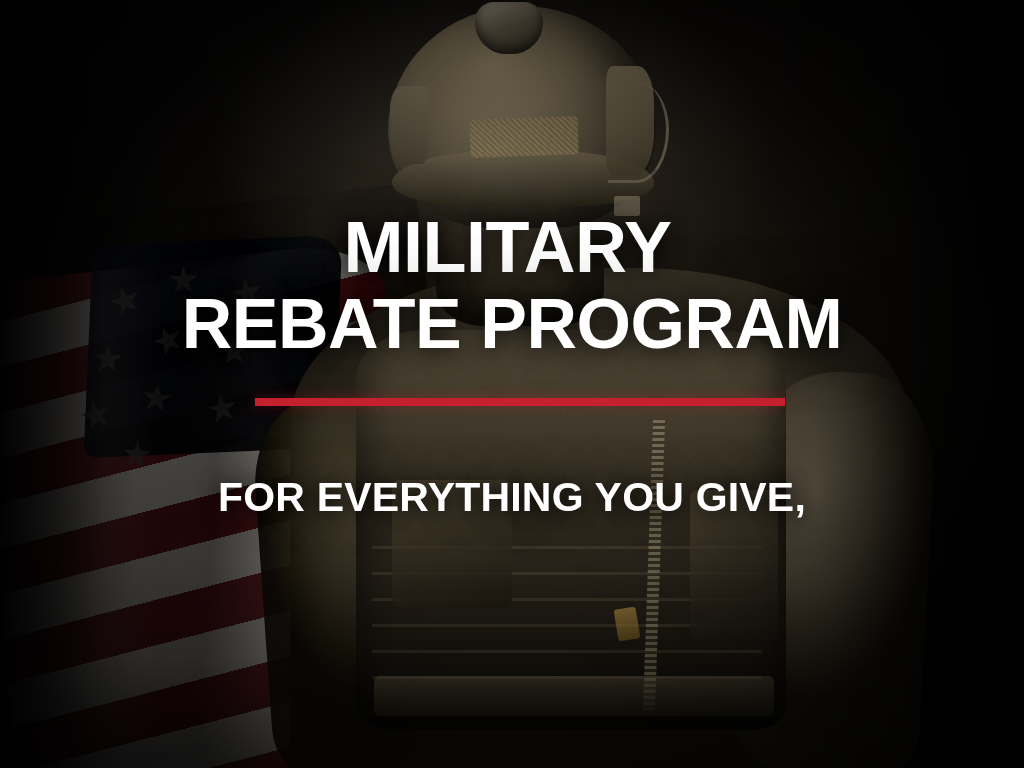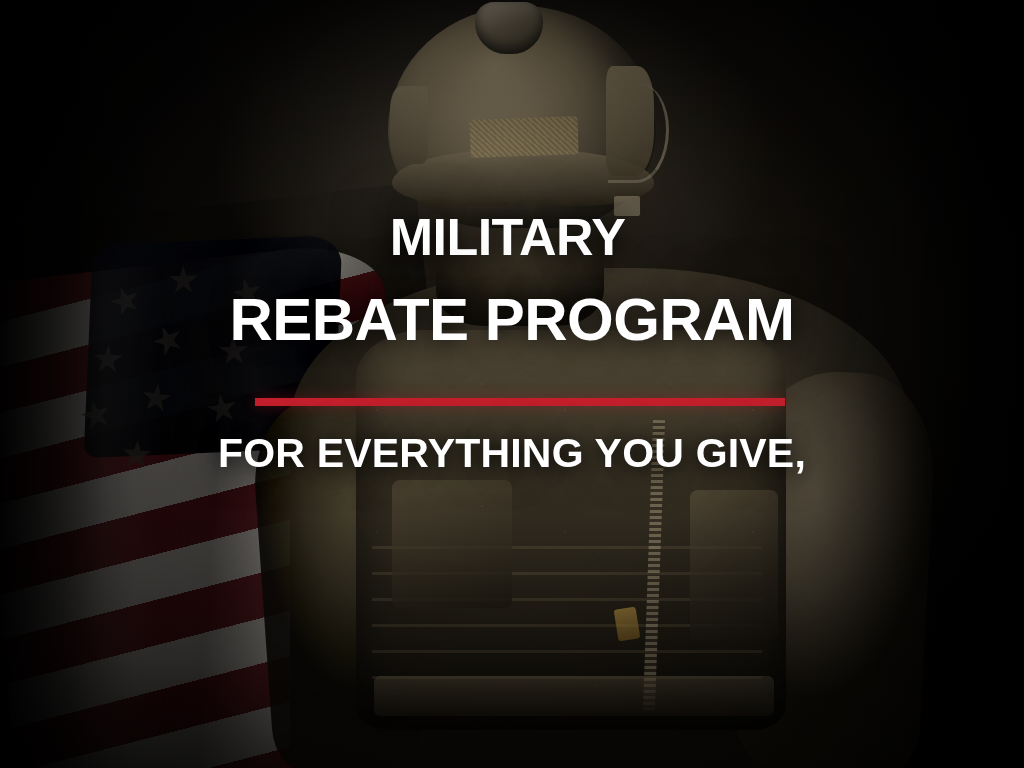--- a/index.html
+++ b/index.html
@@ -366,30 +366,30 @@
     text-align: center;
     letter-spacing: -0.5px;
     line-height: 0.92;
     text-shadow: 0 2px 22px rgba(0,0,0,0.88), 0 0 60px rgba(0,0,0,0.6);
   }
   .headline-l1 {
     position: absolute;
     top: 214px;
     left: 0;
     right: 17px;
-    font-size: 52px;
+    font-size: 72px;
     transform: scaleX(1.0);
     padding-left: 8px;
   }
   .headline-l2 {
     position: absolute;
     top: 292px;
     left: 0;
     right: 0;
-    font-size: 60px;
+    font-size: 70px;
   }
   .rule {
     position: absolute;
     top: 398px;
     left: 255px;
     width: 530px;
     height: 8px;
     background: #c4202d;
     box-shadow: 0 0 14px rgba(196,32,45,0.35);
   }
@@ -398,21 +398,21 @@
     left: 0;
     right: 0;
     color: #ffffff;
     font-weight: 800;
     text-align: center;
     font-size: 41px;
     letter-spacing: 0.2px;
     line-height: 1.22;
     text-shadow: 0 2px 18px rgba(0,0,0,0.88), 0 0 44px rgba(0,0,0,0.55);
   }
-  .sub-l1 { top: 428px; }
+  .sub-l1 { top: 472px; }
   .sub-l2 { top: 498px; }
 </style>
 </head>
 <body>
 
 <div class="stage">
 
   <div class="photo">
     <div class="backdrop"></div>
 

